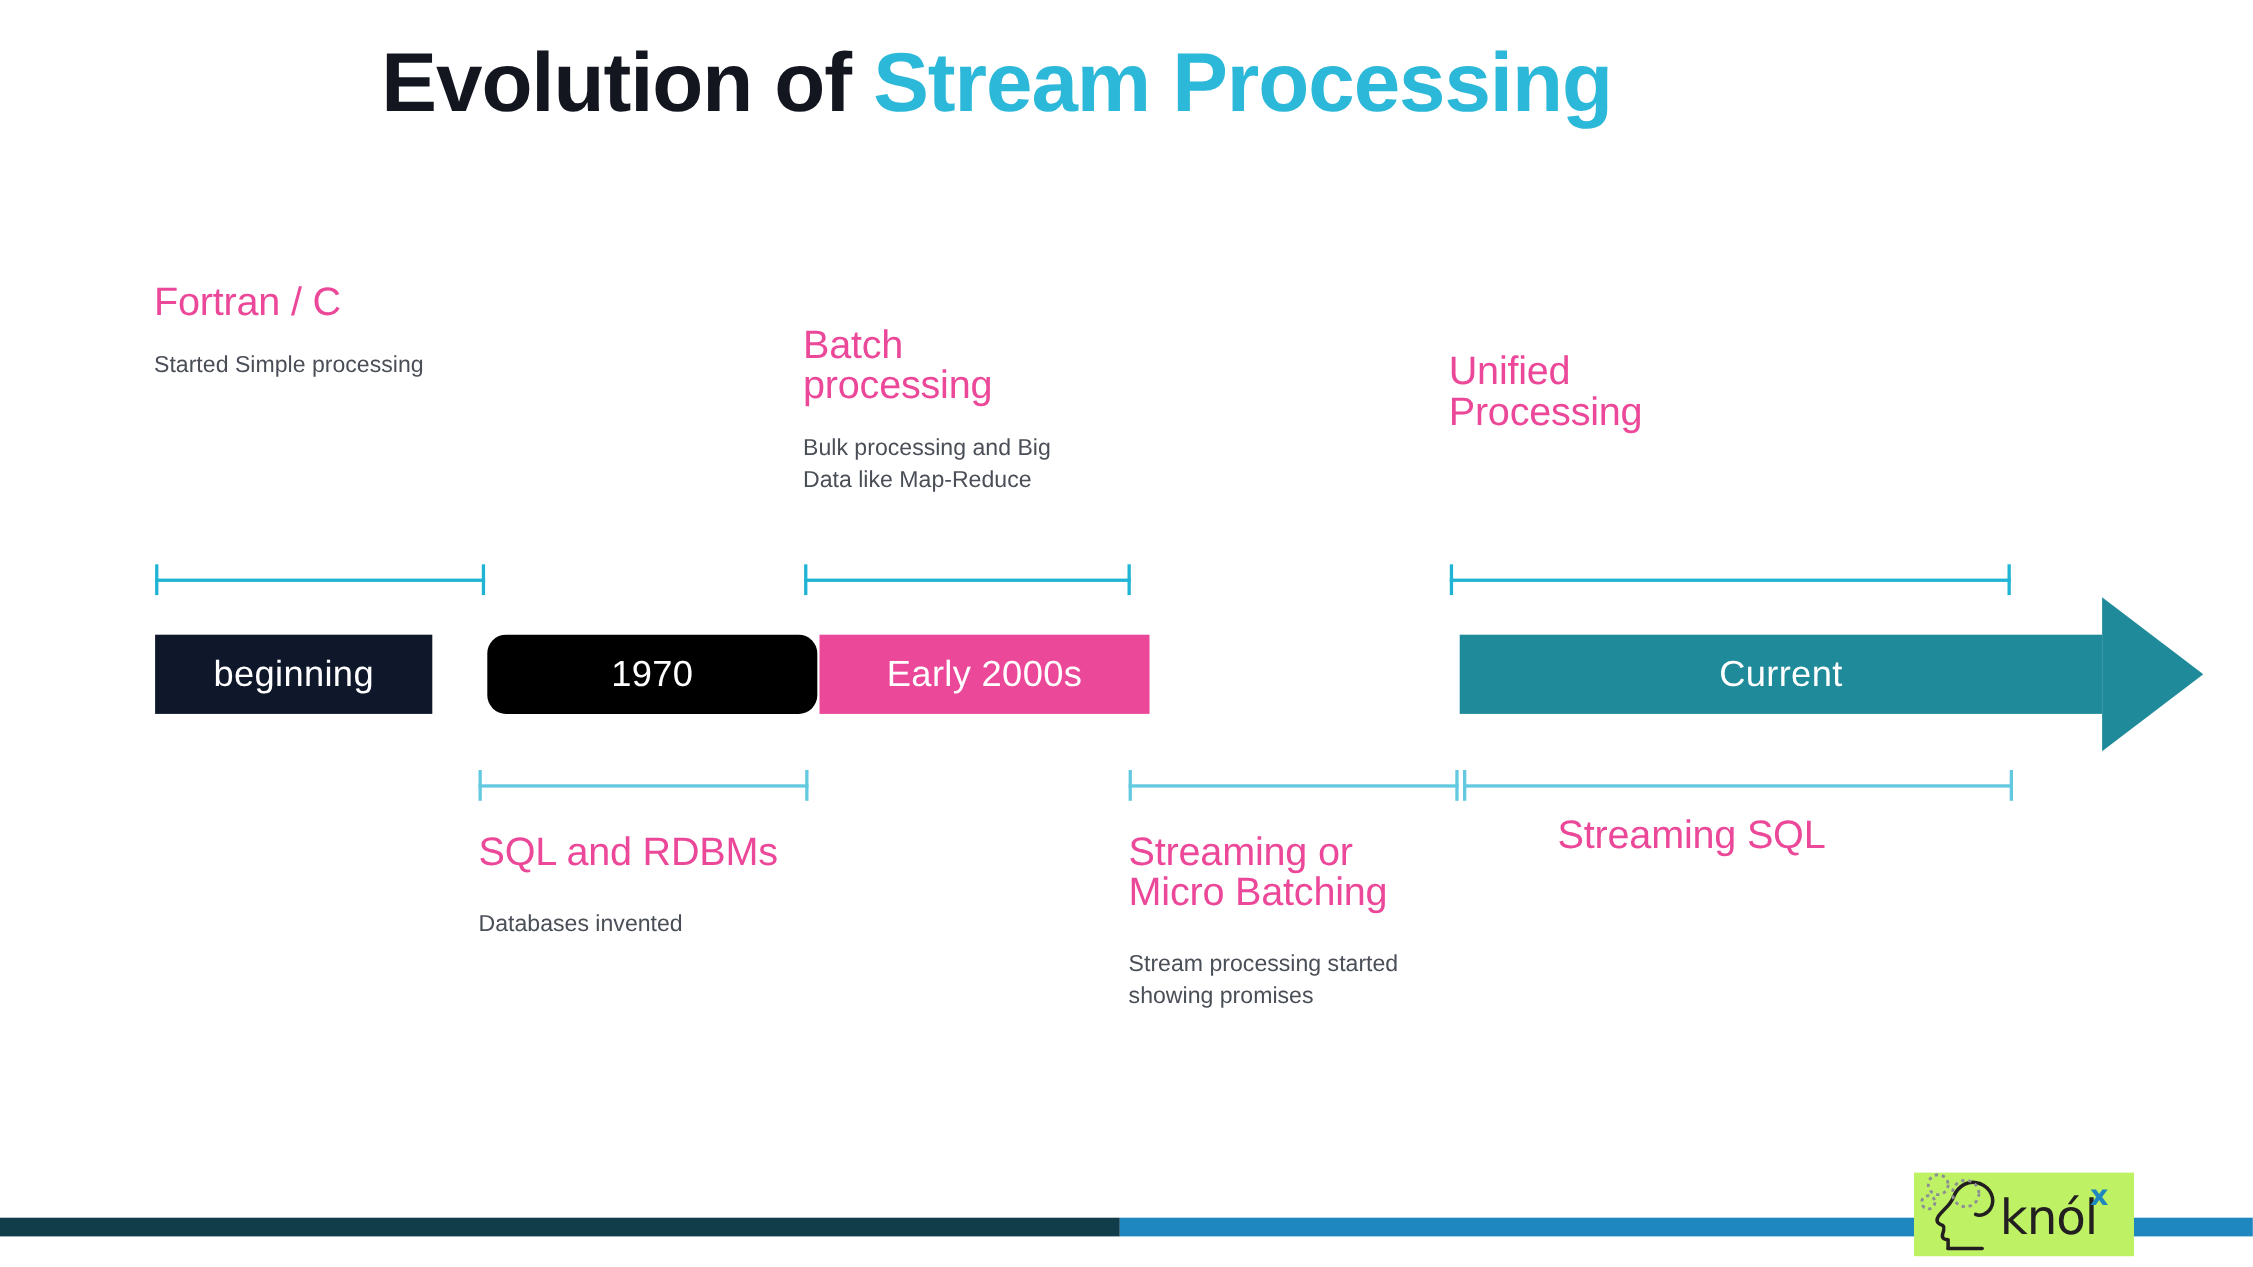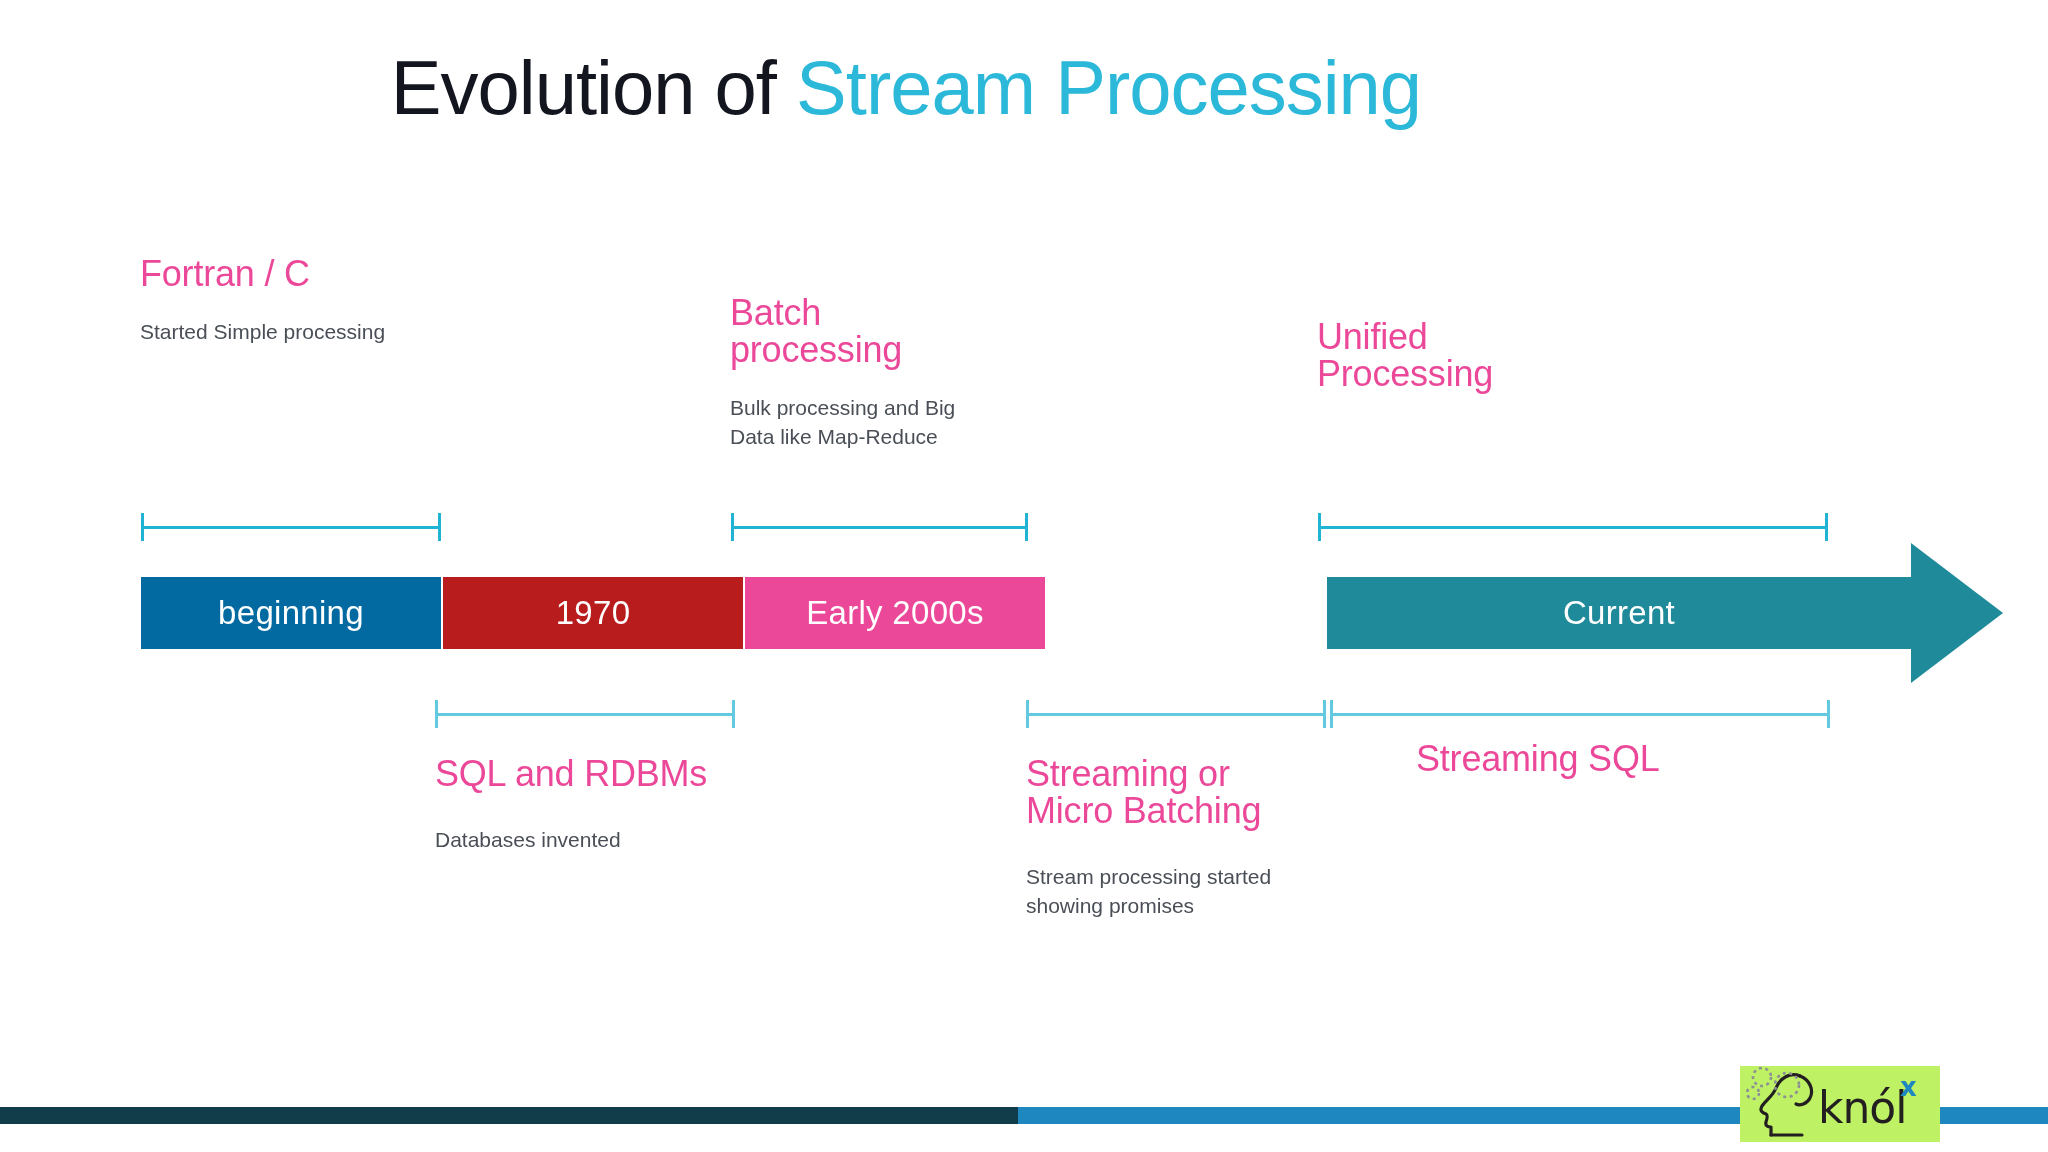--- a/index.html
+++ b/index.html
@@ -12,25 +12,25 @@
     background: #ffffff;
     font-family: "Liberation Sans", sans-serif;
     position: relative;
     overflow: hidden;
   }
 
   
   #title {
     position: absolute;
     left: 0;
-    top: 44px;
+    top: 32px;
     width: 1812px;
     text-align: center;
     font-size: 76px;
-    font-weight: normal;
+    font-weight: bold;
     letter-spacing: -1px;
     white-space: nowrap;
   }
   #title .t-dark { color: #13151f; }
   #title .t-accent { color: #2cb8d8; }
 
   
   #timeline {
     position: absolute;
     left: 141px;
@@ -188,24 +188,24 @@
   <div class="label-desc">Bulk processing and Big
 Data like Map-Reduce</div>
 </div>
 <div class="label-block top" id="label-top-2" style="left: 1317px; top: 318px; width: 300px;">
   <div class="label-title">Unified
 Processing</div>
   <div class="label-desc"></div>
 </div>
 
 <div id="timeline">
-  <div class="seg" id="seg-0" style="left: 0px; width: 300px; background: #0369a1;">
+  <div class="seg" id="seg-0" style="left: 0px; width: 252px; background: #0f172a;">
     <span>beginning</span>
   </div>
-  <div class="seg" id="seg-1" style="left: 302px; width: 300px; background: #b91c1c;">
+  <div class="seg" id="seg-1" style="left: 302px; width: 300px; background: #000000; border-radius: 17px;">
     <span>1970</span>
   </div>
   <div class="seg" id="seg-2" style="left: 604px; width: 300px; background: #ec4899;">
     <span>Early 2000s</span>
   </div>
   <div class="seg" id="seg-4" style="left: 1186px; width: 584px; background: rgb(31, 138, 153);">
     <span>Current</span>
   </div>
   <div id="arrow-head" style="left: 1770px; border-left-color: rgb(31, 138, 153);"></div>
 </div>

